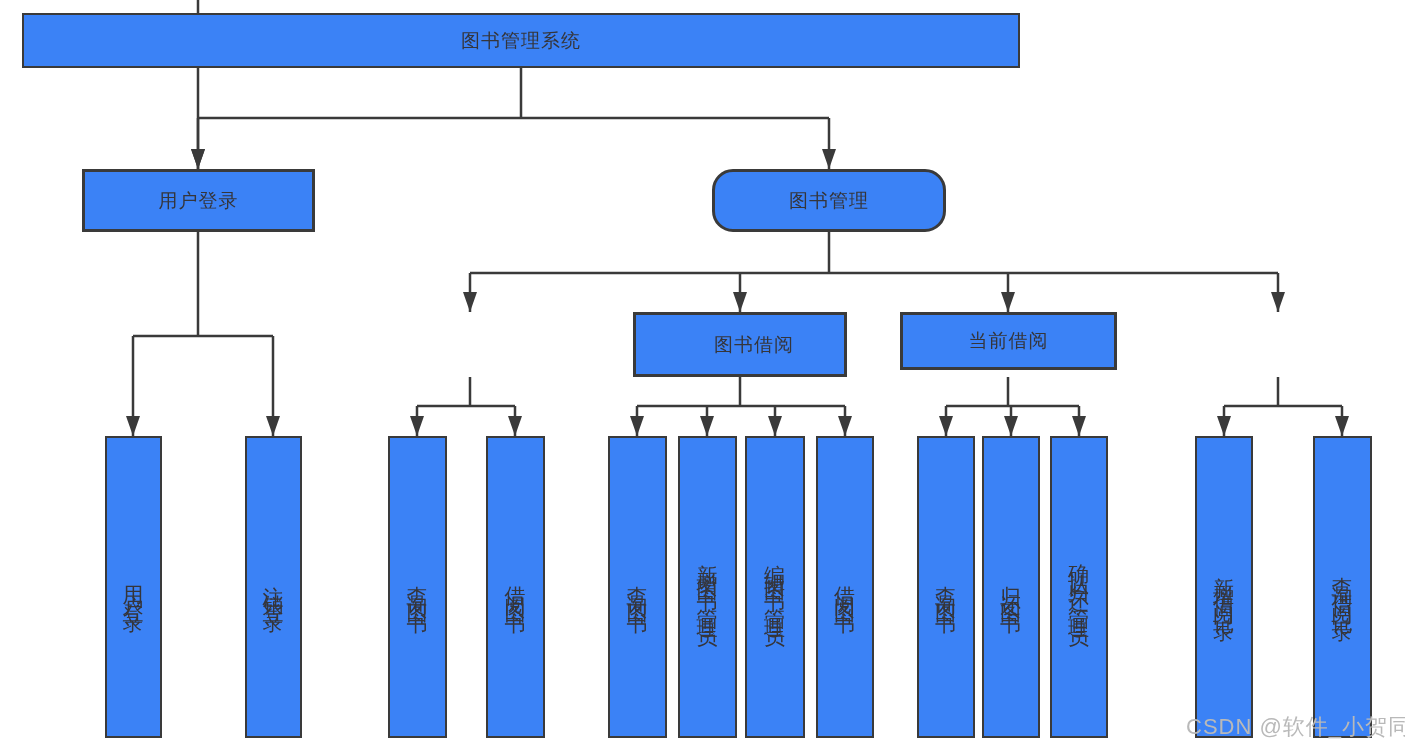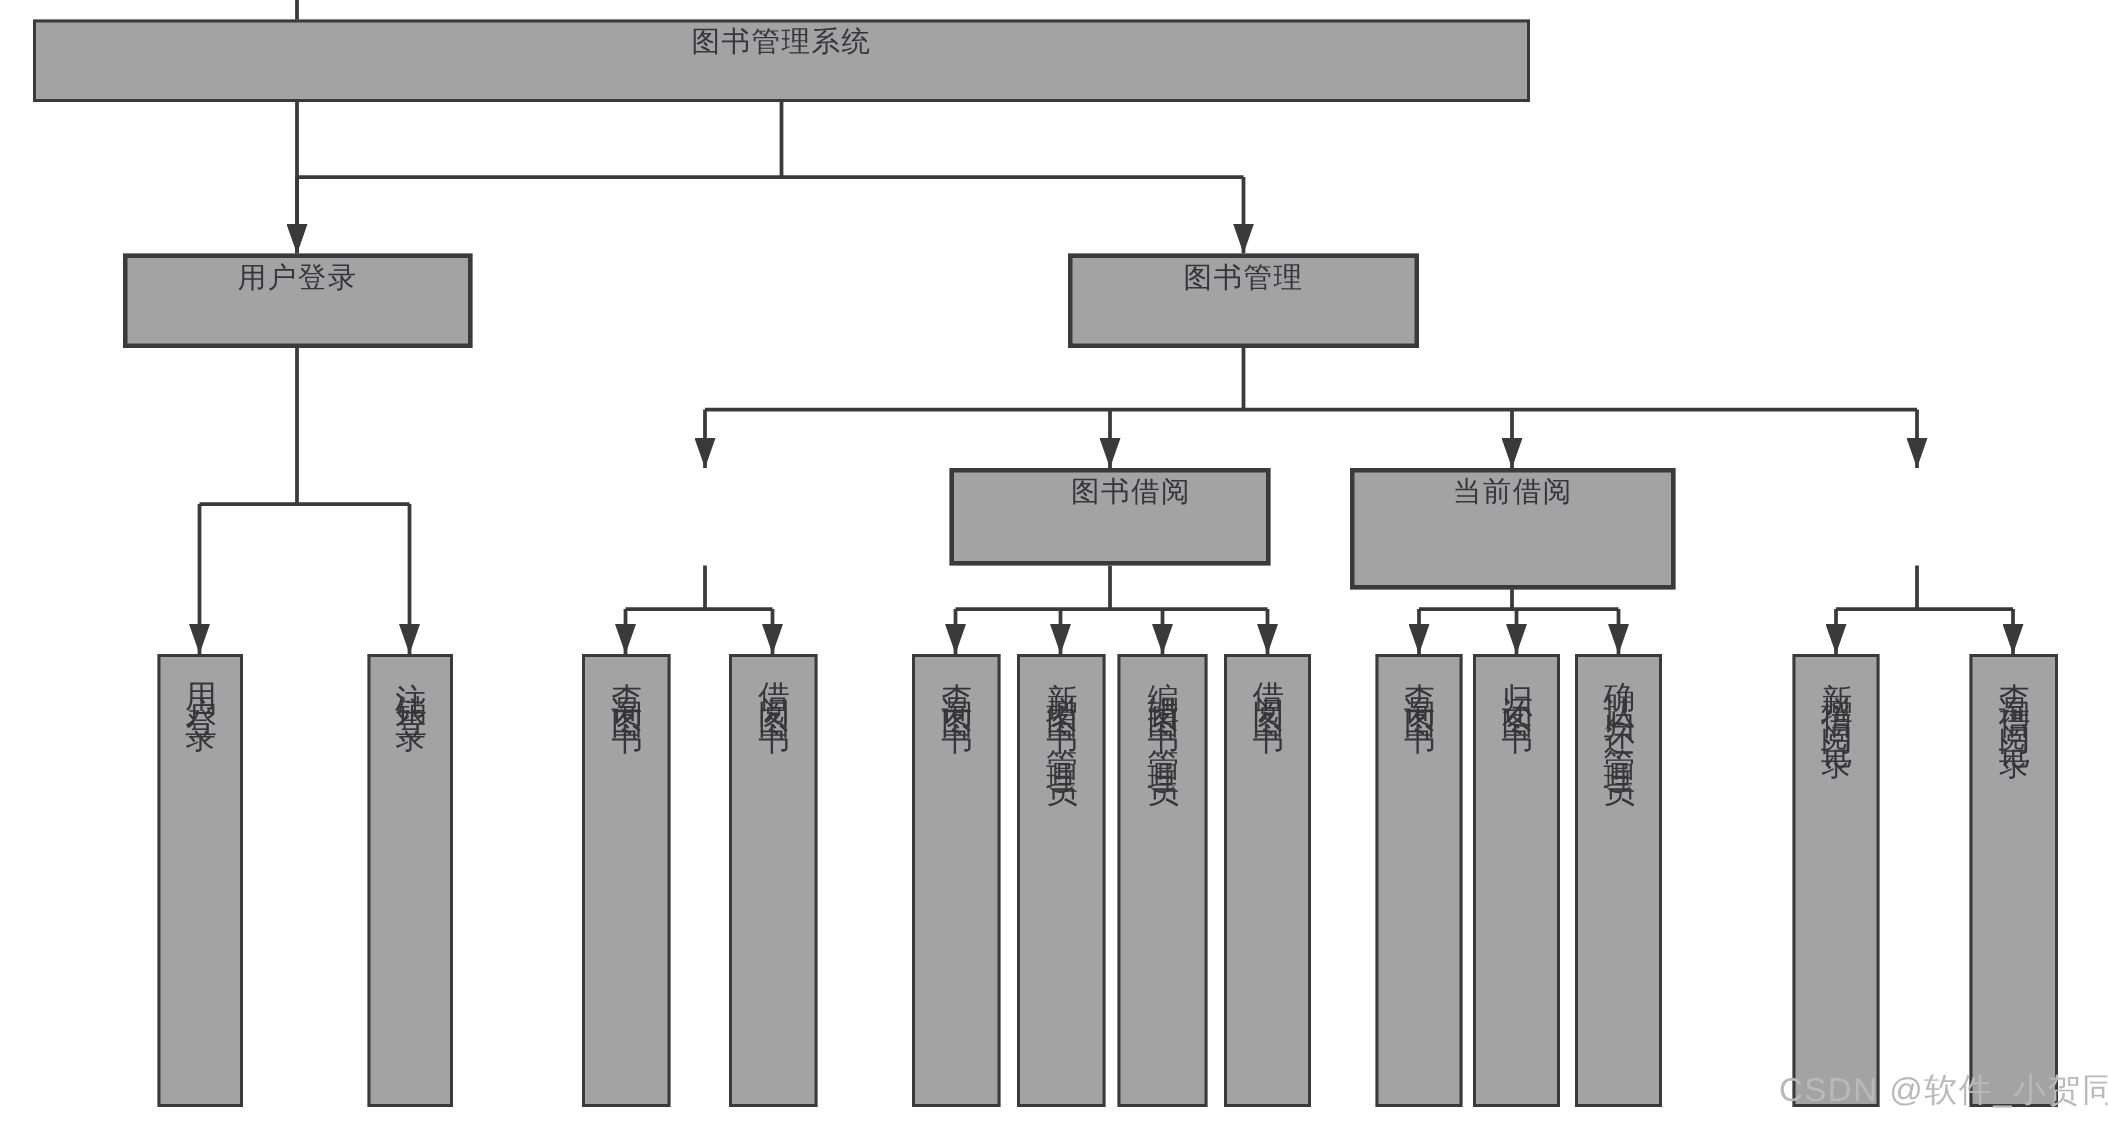--- a/index.html
+++ b/index.html
@@ -14,24 +14,25 @@
     position: relative;
     width: 1405px;
     height: 747px;
     background: var(--bg);
     font-family: "Liberation Sans", "DejaVu Sans", sans-serif;
     overflow: hidden;
   }
   #wires { position: absolute; left: 0; top: 0; width: 1405px; height: 747px; z-index: 1; }
   .node {
     position: absolute;
-    background: #a3a3a3;
+    background: #3b82f6;
     border: 3px solid var(--border);
     box-sizing: border-box;
     display: flex;
+    align-items: center;
     justify-content: center;
     color: var(--text);
     z-index: 2;
   }
   .node.root { border-width: 2px; font-size: 19px; letter-spacing: 1px; }
   .node.mid  { font-size: 19px; letter-spacing: 1px; }
   .node.leaf { border-width: 2px; }
   .vtext {
     writing-mode: vertical-rl;
     text-orientation: mixed;
@@ -101,28 +102,28 @@
     </g>
   </svg>
 
   <div class="node root" style="left:22px; top:13px; width:998px; height:55px;">
     <span>图书管理系统</span>
   </div>
 
   <div class="node mid" style="left:82px; top:169px; width:233px; height:63px;">
     <span>用户登录</span>
   </div>
-  <div class="node mid" style="left:712px; top:169px; width:234px; height:63px;">
+  <div class="node mid" style="left:712px; top:169px; width:234px; height:63px;border-radius:21px;">
     <span>图书管理</span>
   </div>
 
   <div class="node mid" style="left:633px; top:312px; width:214px; height:65px;padding-left:28px;">
     <span>图书借阅</span>
   </div>
-  <div class="node mid" style="left:900px; top:312px; width:217px; height:81px;">
+  <div class="node mid" style="left:900px; top:312px; width:217px; height:58px;">
     <span>当前借阅</span>
   </div>
 
   <div class="node leaf" style="left:105px; top:436px; width:57px; height:302px;">
     <span class="vtext">用户登录</span>
   </div>
   <div class="node leaf" style="left:245px; top:436px; width:57px; height:302px;">
     <span class="vtext">注销登录</span>
   </div>
   <div class="node leaf" style="left:388px; top:436px; width:59px; height:302px;">

